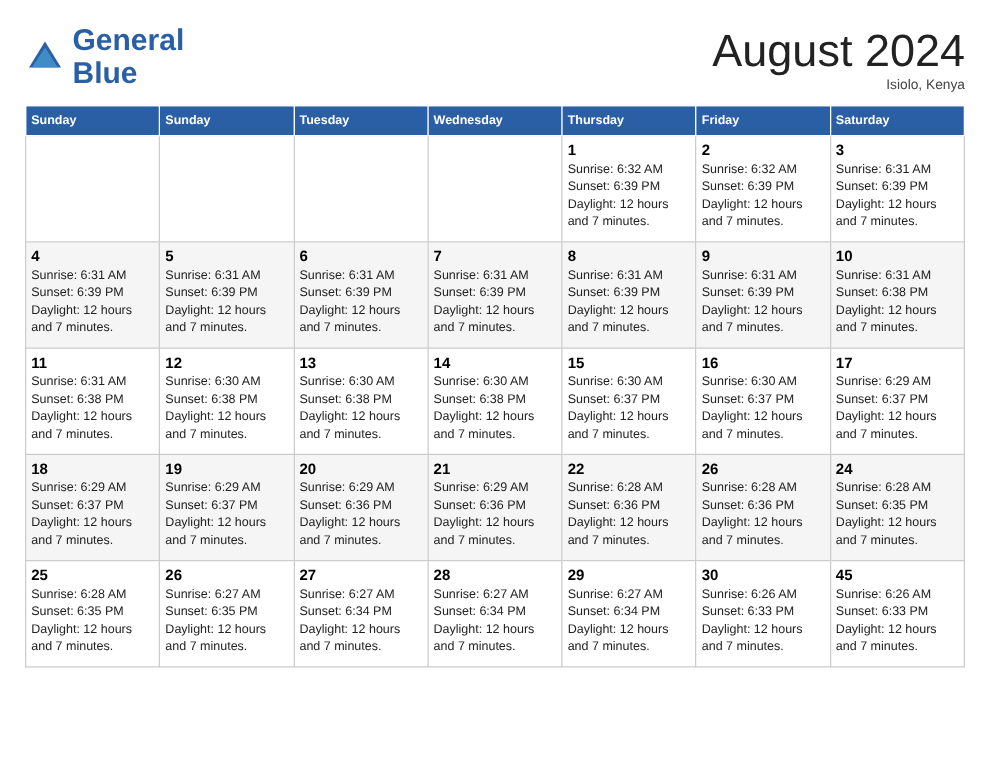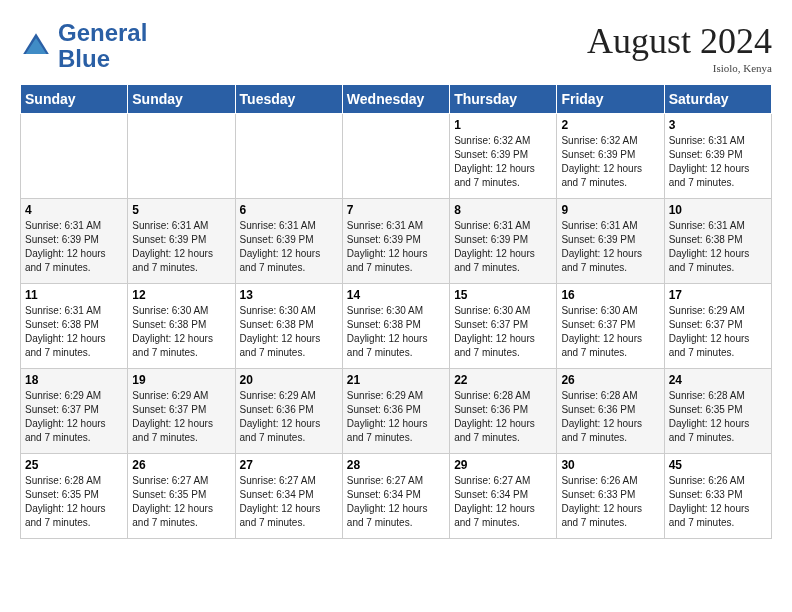--- a/index.html
+++ b/index.html
@@ -31,42 +31,41 @@
     }
     .logo-text .blue-line {
       color: #4a9fd4;
     }
     .logo-icon {
       width: 32px;
       height: 32px;
     }
     .title-block {
       text-align: right;
-      font-family: Liberation Serif, serif;
     }
     .month-year {
       font-size: 36px;
       font-weight: normal;
       color: #222;
     }
     .location {
       font-size: 11px;
       color: #444;
     }
     table {
       width: 100%;
       border-collapse: collapse;
       font-size: 11px;
     }
     thead th {
       background-color: #2a5fa5;
       color: #fff;
       padding: 6px 4px;
       text-align: left;
-      font-size: 14px;
+      font-size: 10px;
       font-weight: bold;
       border: 1px solid #fff;
     }
     tbody td {
       border: 1px solid #ccc;
       vertical-align: top;
       padding: 4px;
       width: calc(100% / 7);
       height: 85px;
       background: #fff;

